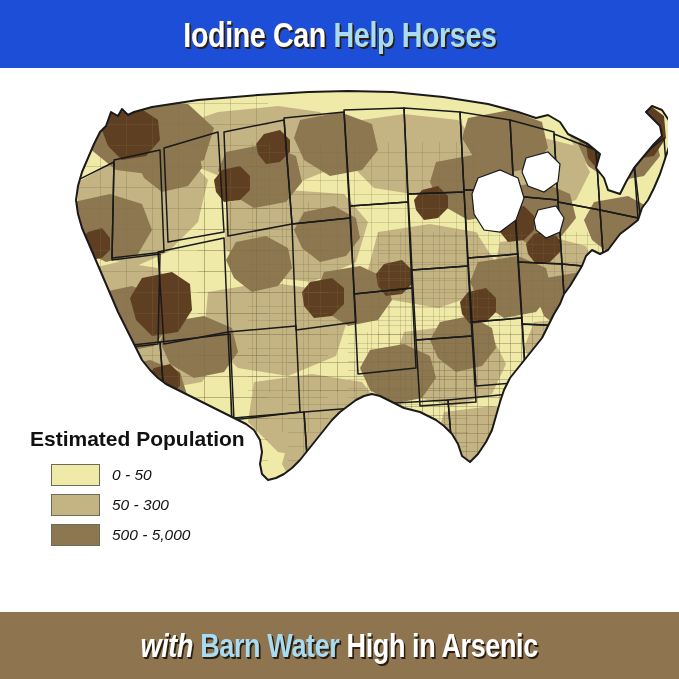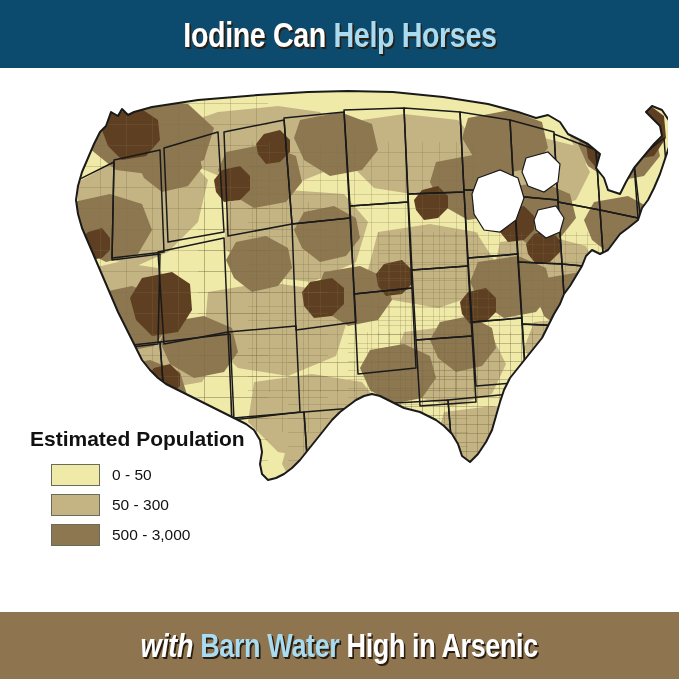--- a/index.html
+++ b/index.html
@@ -21,21 +21,21 @@
     left: 0;
     width: 679px;
     display: flex;
     align-items: center;
     justify-content: center;
     overflow: hidden;
   }
   #top-banner {
     top: 0;
     height: 68px;
-    background: #0c4a6e;
+    background: #1d4ed8;
   }
   #bottom-banner {
     top: 612px;
     height: 67px;
     background: #8E7550;
   }
 
   .banner-title {
     font-family: "Liberation Sans Narrow", "Liberation Sans", sans-serif;
     font-weight: bold;
@@ -95,20 +95,21 @@
     line-height: 1.28;
     white-space: nowrap;
   }
   .legend-items {
     margin-top: 7px;
   }
   .legend-row {
     display: flex;
     align-items: center;
     height: 30px;
+    font-style: italic;
   }
   .legend-swatch {
     width: 49px;
     height: 22px;
     margin-left: 21px;
     border: 1px solid #6b6b5a;
     box-sizing: border-box;
     flex: 0 0 auto;
   }
   .legend-label {
@@ -335,21 +336,21 @@
         <span class="legend-label">0 - 50</span>
       </div>
 
       <div class="legend-row">
         <span class="legend-swatch" style="background:#C4B483"></span>
         <span class="legend-label">50 - 300</span>
       </div>
 
       <div class="legend-row">
         <span class="legend-swatch" style="background:#8D7750"></span>
-        <span class="legend-label">500 - 3,000</span>
+        <span class="legend-label">500 - 5,000</span>
       </div>
 
 
     </div>
   </div>
 </div>
 
 <div class="banner" id="bottom-banner">
   <div class="banner-title">
     <span class="ti">with </span><span class="tb">Barn Water </span><span class="tw">High in Arsenic</span>

